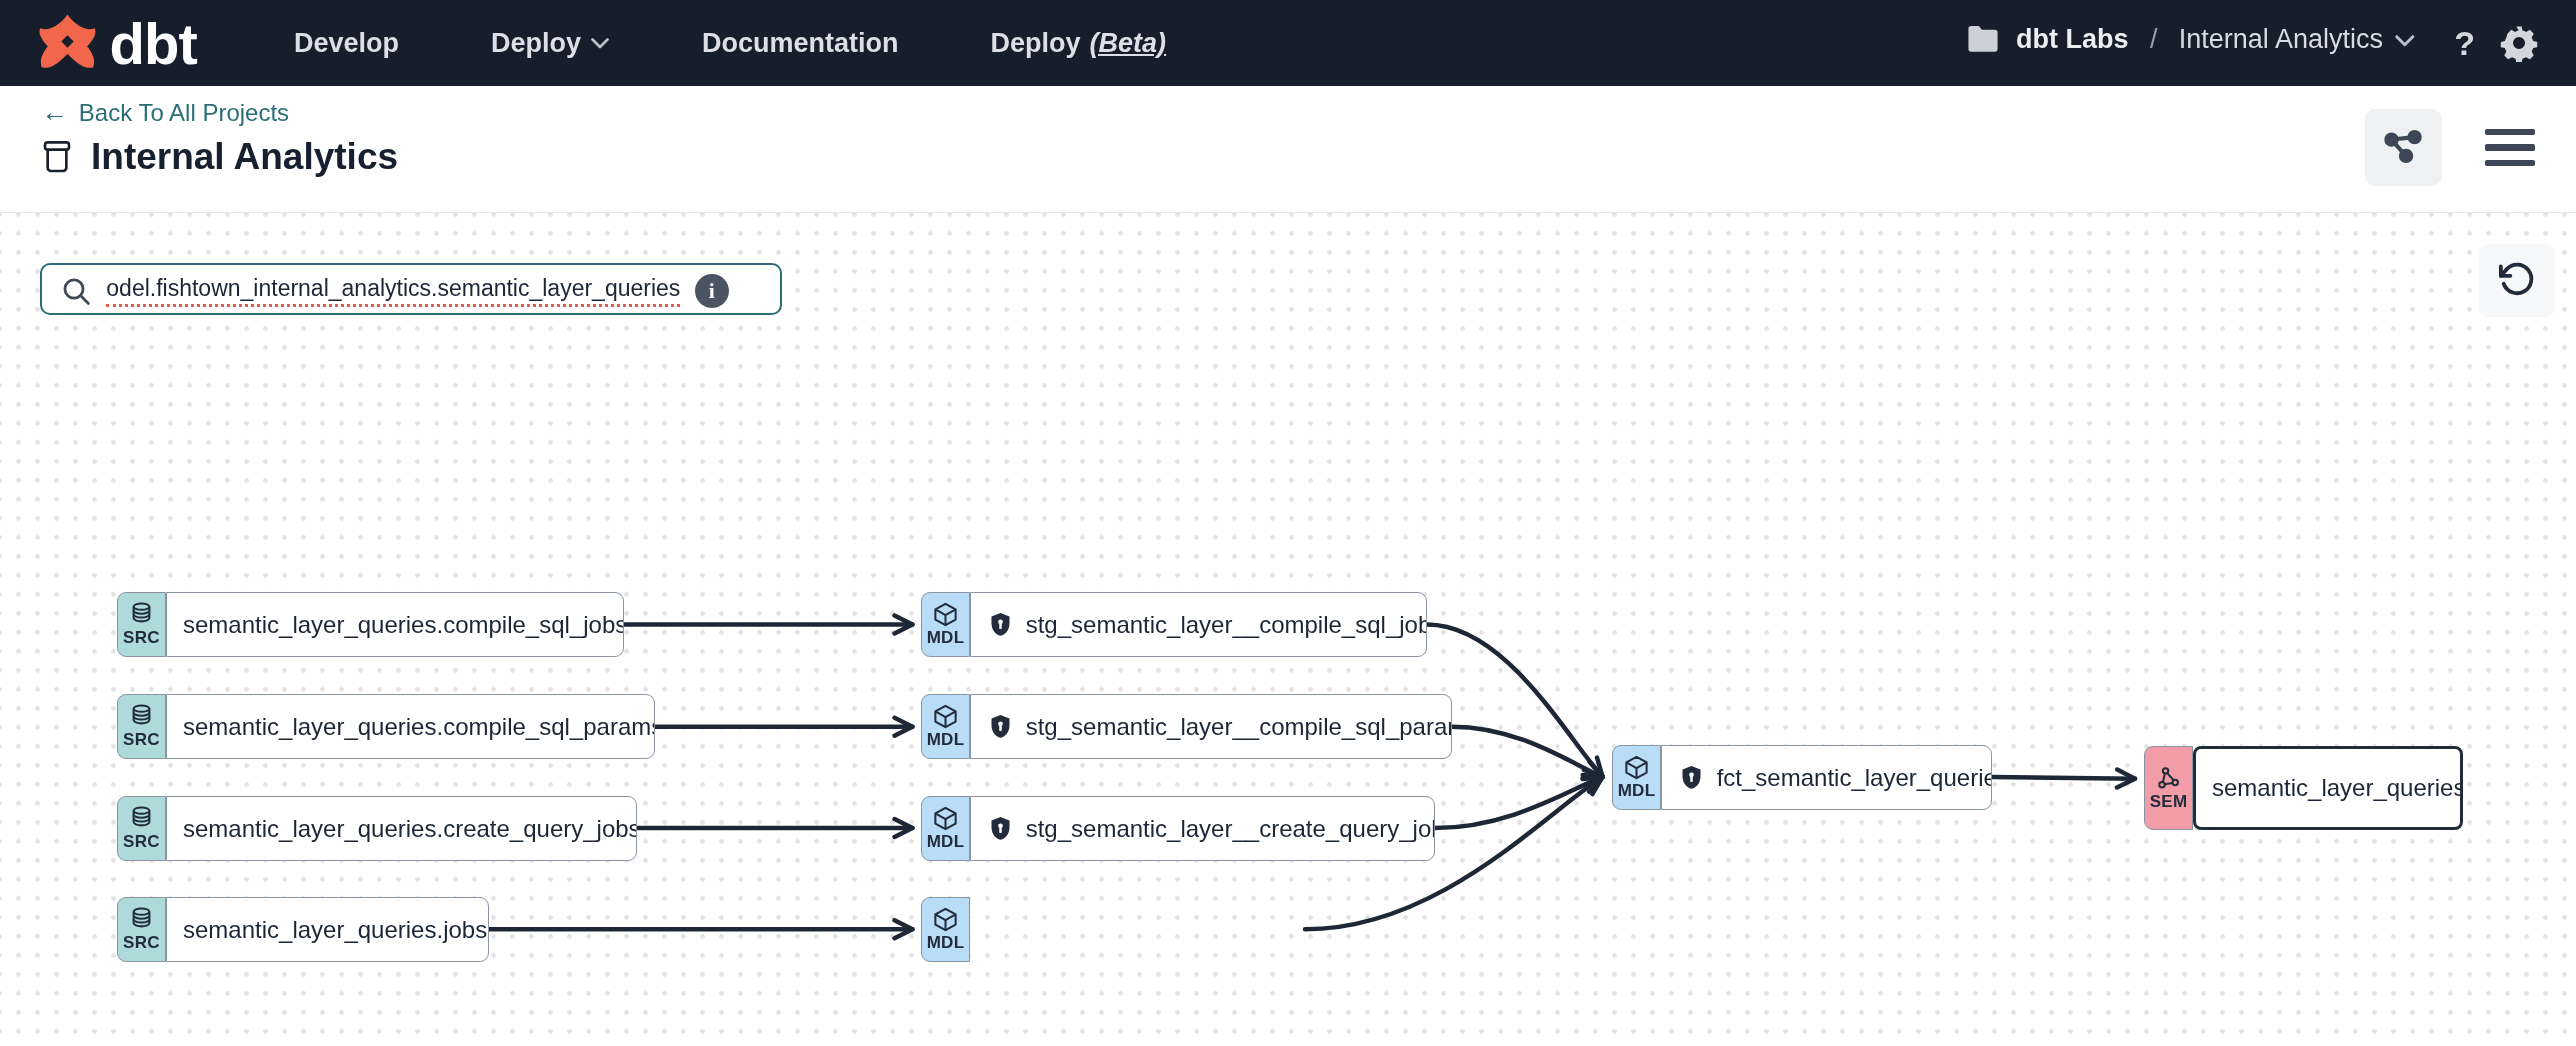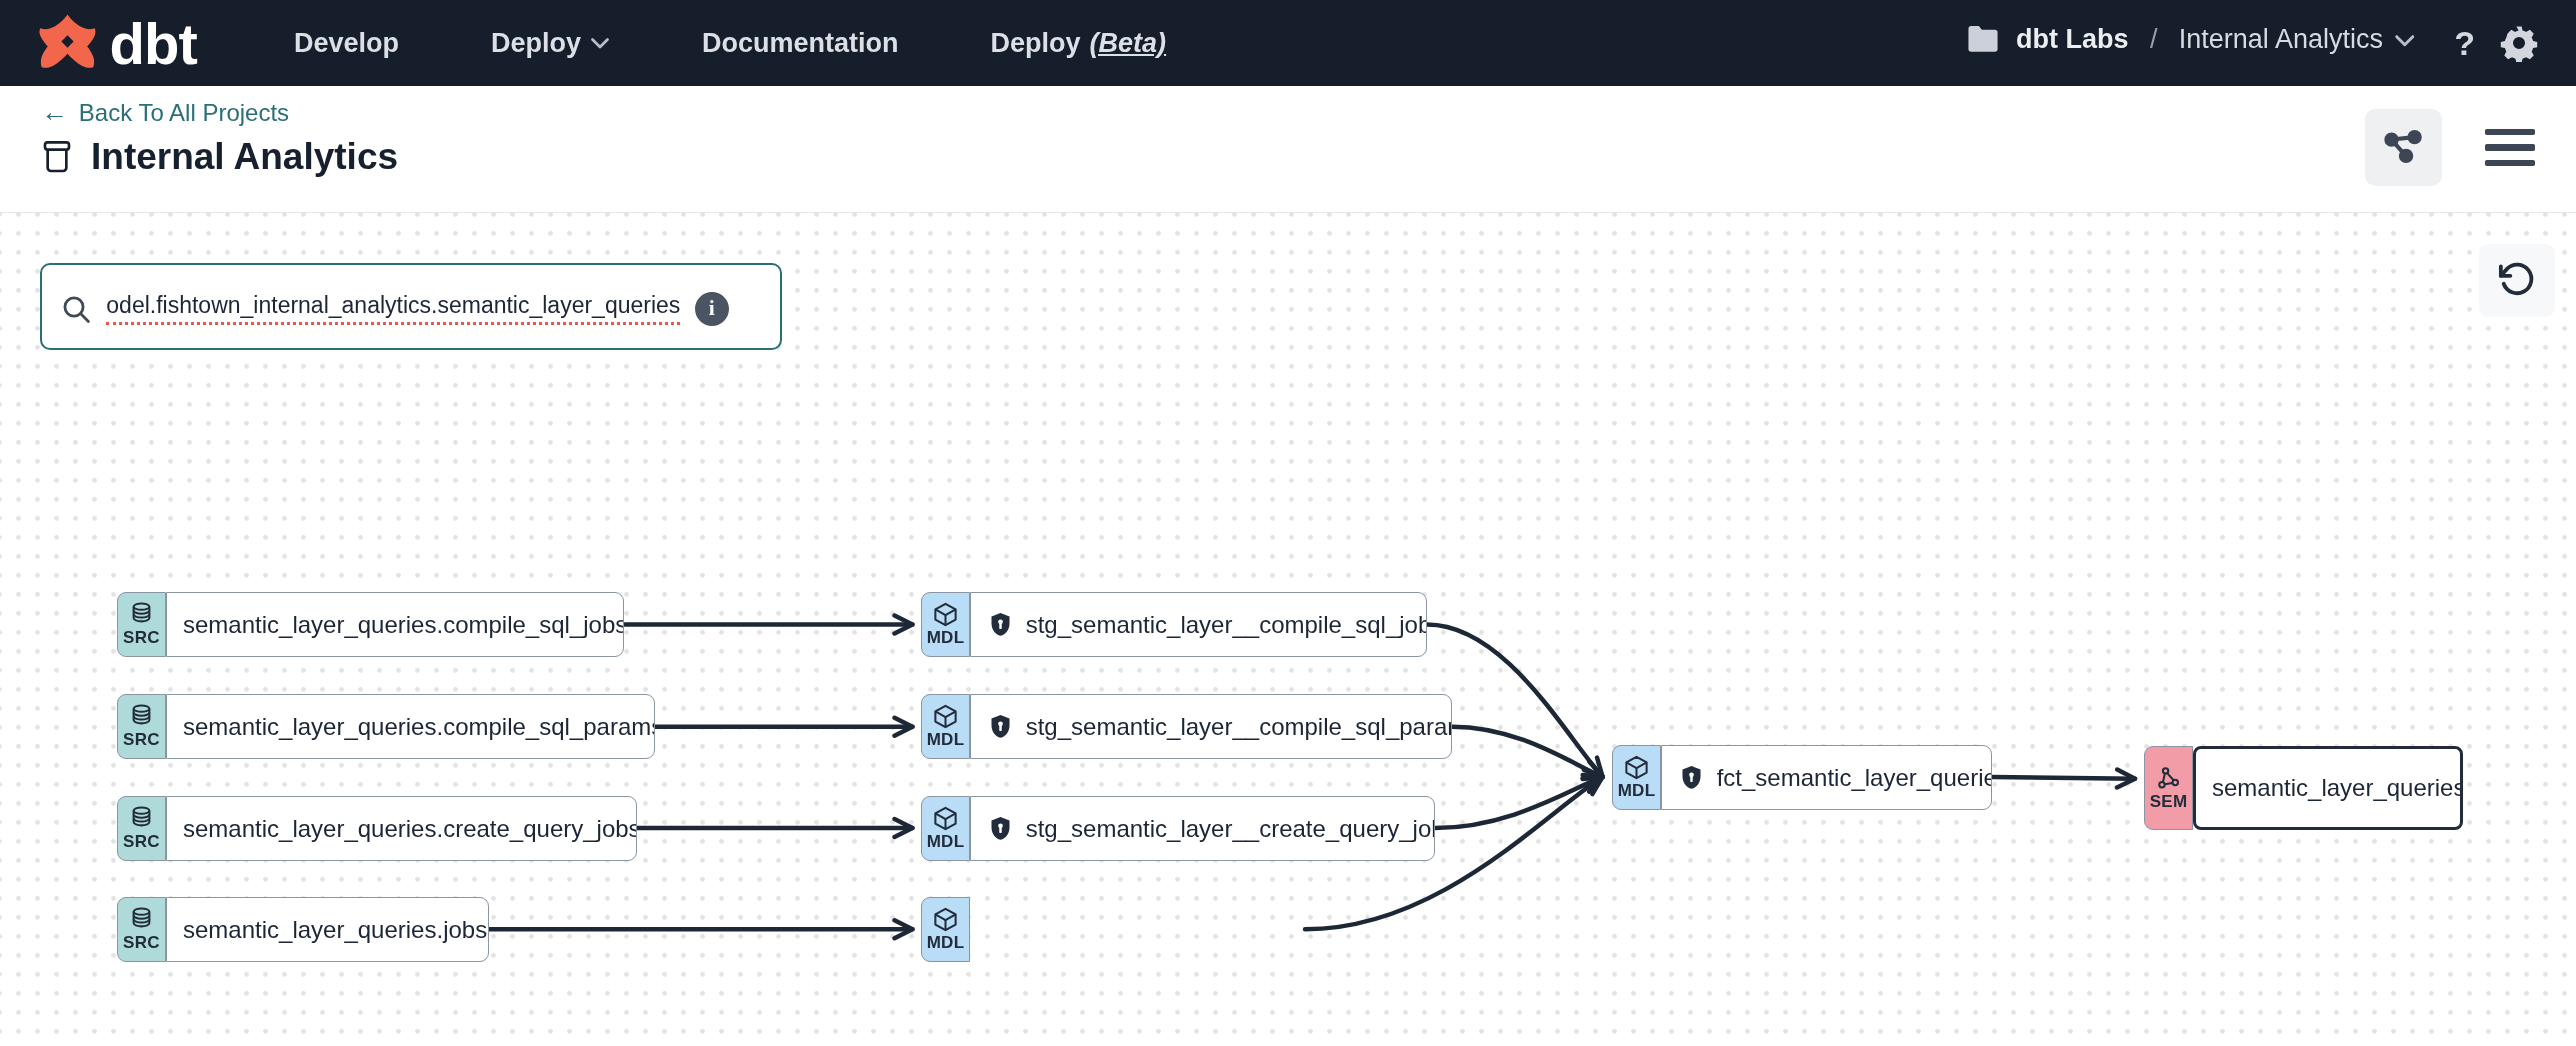--- a/index.html
+++ b/index.html
@@ -36,21 +36,21 @@
   .lineage-btn svg { width:41px; height:41px; }
   .hamburger { display:flex; flex-direction:column; gap:9px; cursor:pointer; padding:5.4px 0; }
   .hamburger span { width:50px; height:6.3px; background:#3d4654; border-radius:1.8px; }
 
   
   .canvas { position:relative; width:2576px; height:832px; background-color:#ffffff;
     background-image:radial-gradient(circle, #e3e3e6 2px, transparent 2.6px);
     background-size:19px 19px; background-position:9px 10.8px; }
   #edge-layer { position:absolute; left:0; top:0; }
 
-  .searchbox { position:absolute; left:40px; top:50px; width:742px; height:87px;
+  .searchbox { position:absolute; left:40px; top:50px; width:742px; height:52px;
     background:#fff; border:2.7px solid #2a6f77; border-radius:10px;
     display:flex; align-items:center; padding:4px 16px 0 18px; gap:14.3px; cursor:text; }
   .searchbox .mag svg { width:32px; height:32px; display:block; }
   .search-text { font-size:23px; color:#1c2636; white-space:nowrap; overflow:hidden;
     border-bottom:3.6px dotted #e25a4c; padding-bottom:2.7px; flex:0 1 auto; }
   .info-chip { min-width:34px; width:34px; height:34px; border-radius:50%; background:#4a5462;
     color:#fff; display:flex; align-items:center; justify-content:center;
     font-size:21.5px; font-weight:700; font-family:"Liberation Serif", serif; cursor:pointer; }
 
   .reset-btn { position:absolute; right:20.6px; top:31px; width:76px; height:73px;

